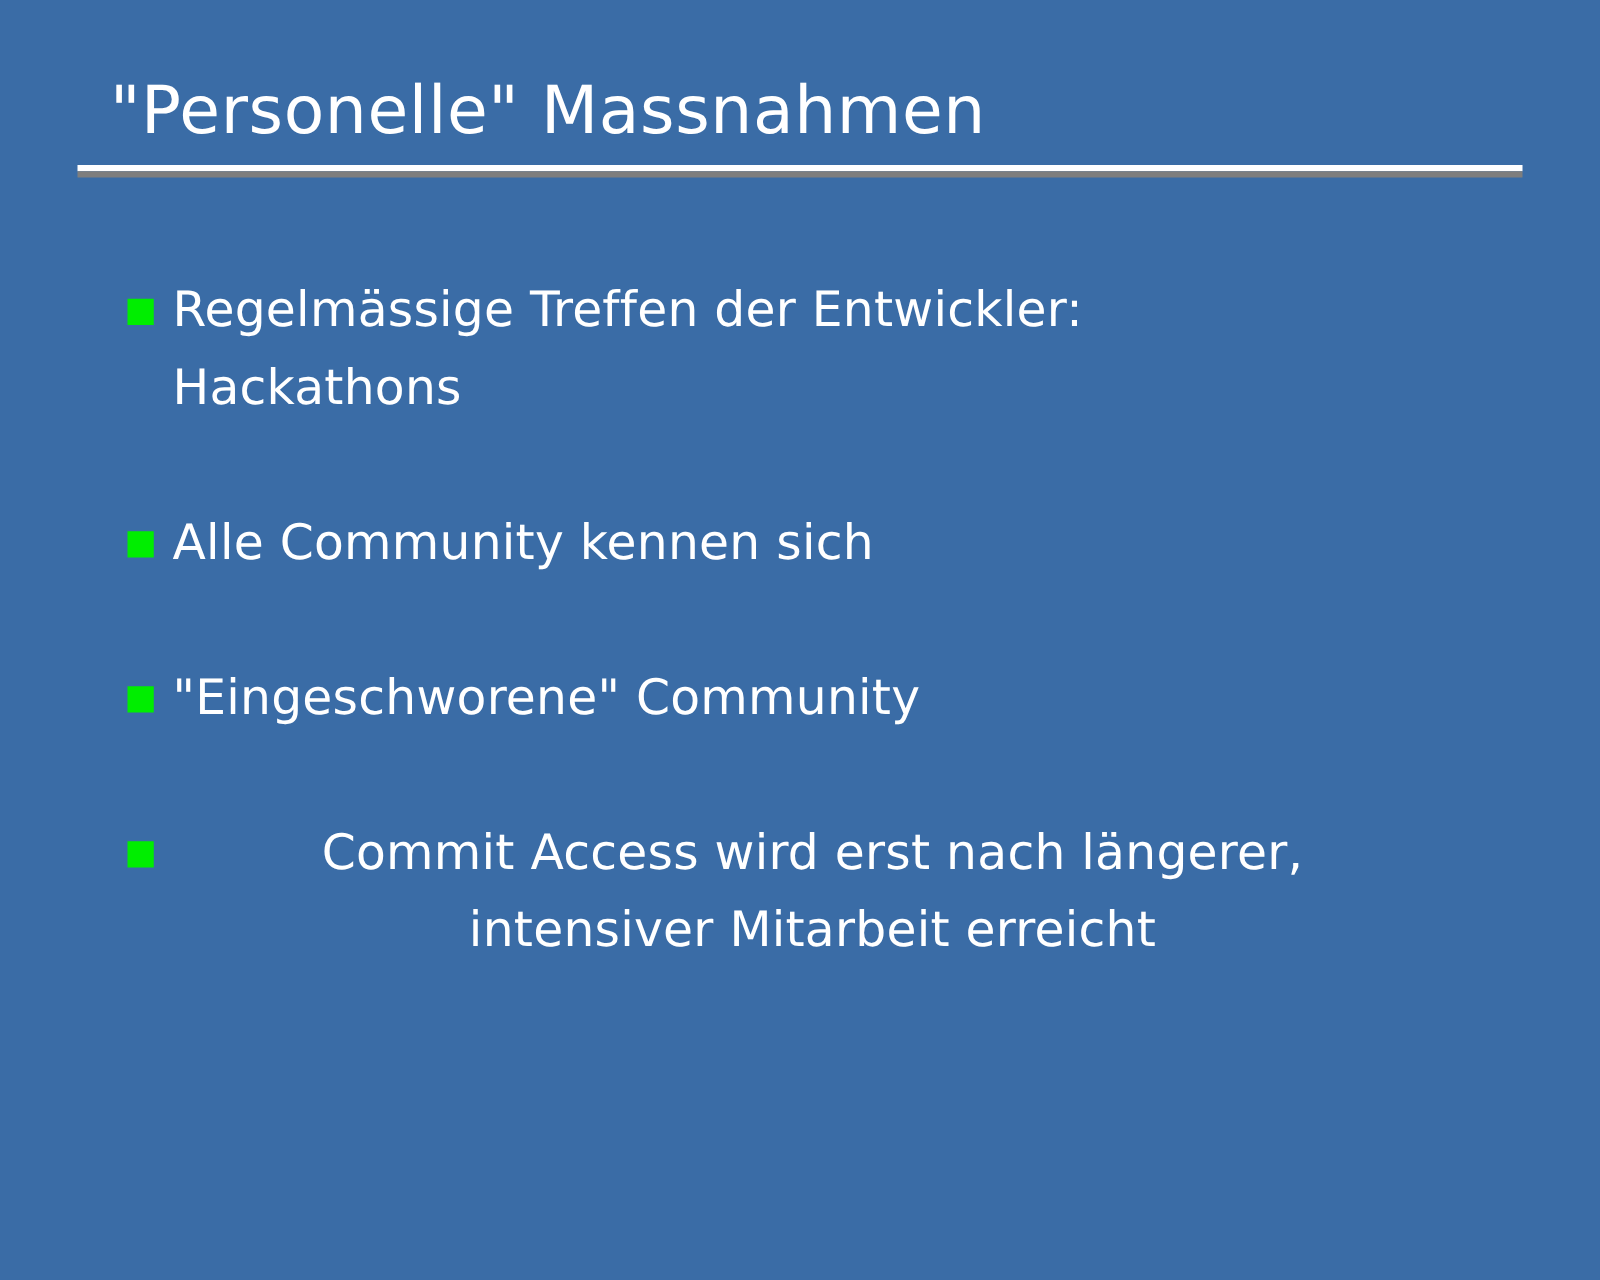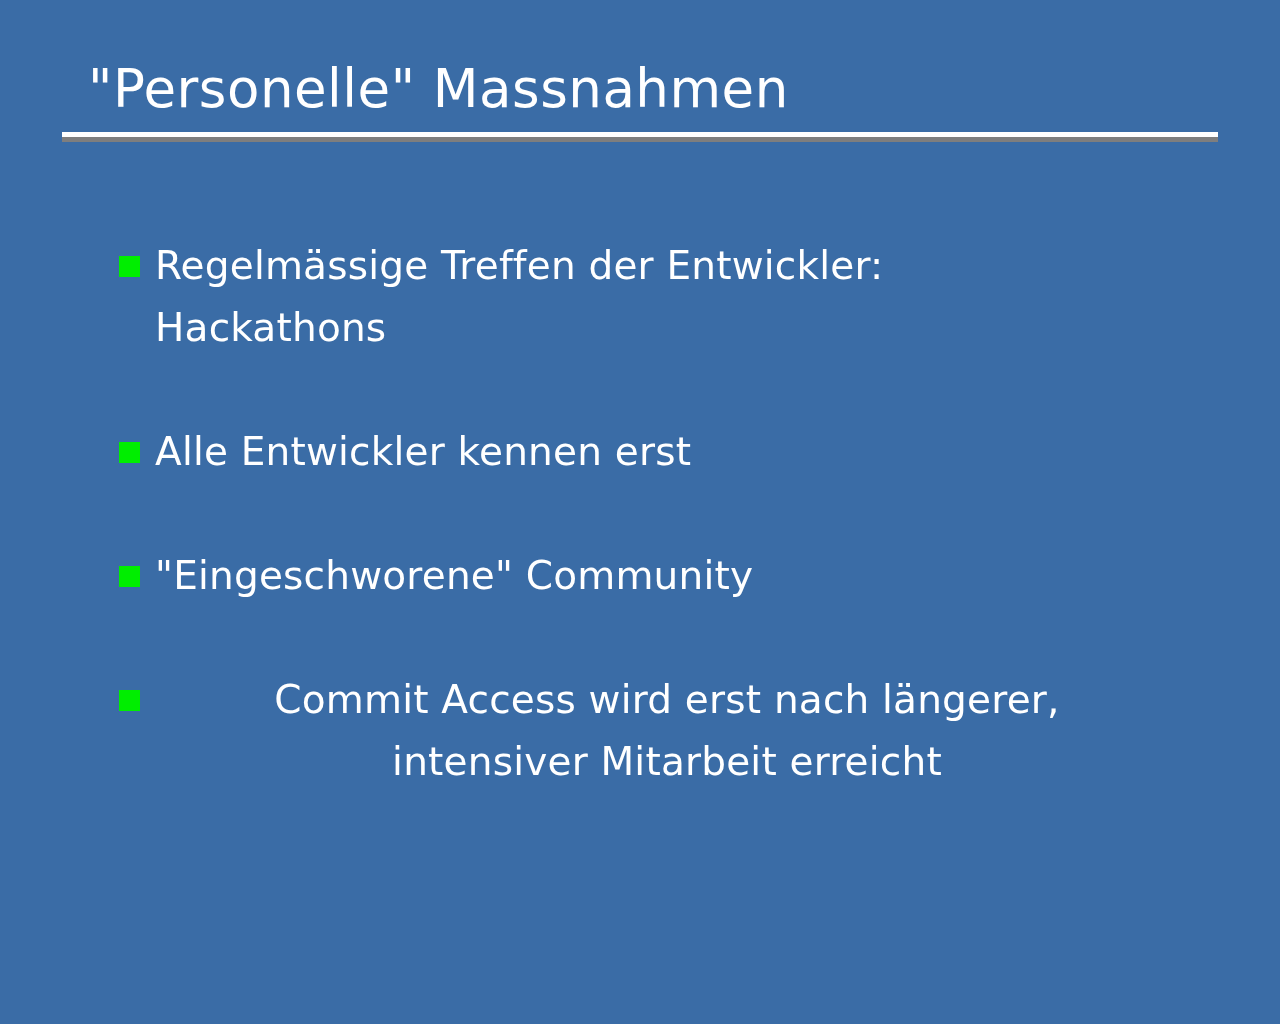--- a/index.html
+++ b/index.html
@@ -64,21 +64,21 @@
     background: #7e7e7e;
   }
 
   
   #bullet-list {
     position: absolute;
     left: 102px;
     top: 218px;
     width: 1060px;
     list-style: none;
-    margin: 17px;
+    margin: 0;
     padding: 0;
   }
 
   .bullet-item {
     position: relative;
     padding-left: 36px;
     margin-bottom: 62px;
     min-height: 56px;
   }
   .bullet-item:last-child {
@@ -121,21 +121,21 @@
   <ul id="bullet-list">
 
     <li class="bullet-item">
       <span class="bullet-marker"></span>
       <span class="bullet-text">Regelmässige Treffen der Entwickler:
 Hackathons</span>
     </li>
 
     <li class="bullet-item">
       <span class="bullet-marker"></span>
-      <span class="bullet-text">Alle Entwickler kennen erst</span>
+      <span class="bullet-text">Alle Community kennen sich</span>
     </li>
 
     <li class="bullet-item">
       <span class="bullet-marker"></span>
       <span class="bullet-text">"Eingeschworene" Community</span>
     </li>
 
     <li class="bullet-item">
       <span class="bullet-marker"></span>
       <span class="bullet-text">Commit Access wird erst nach längerer,

